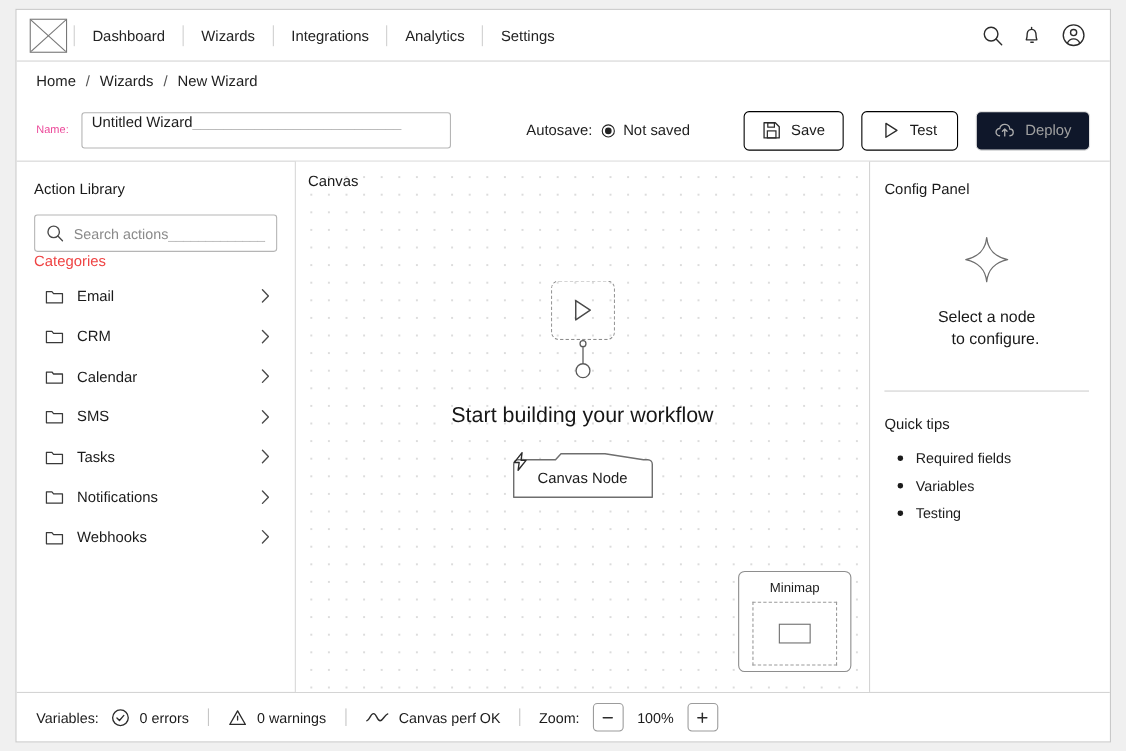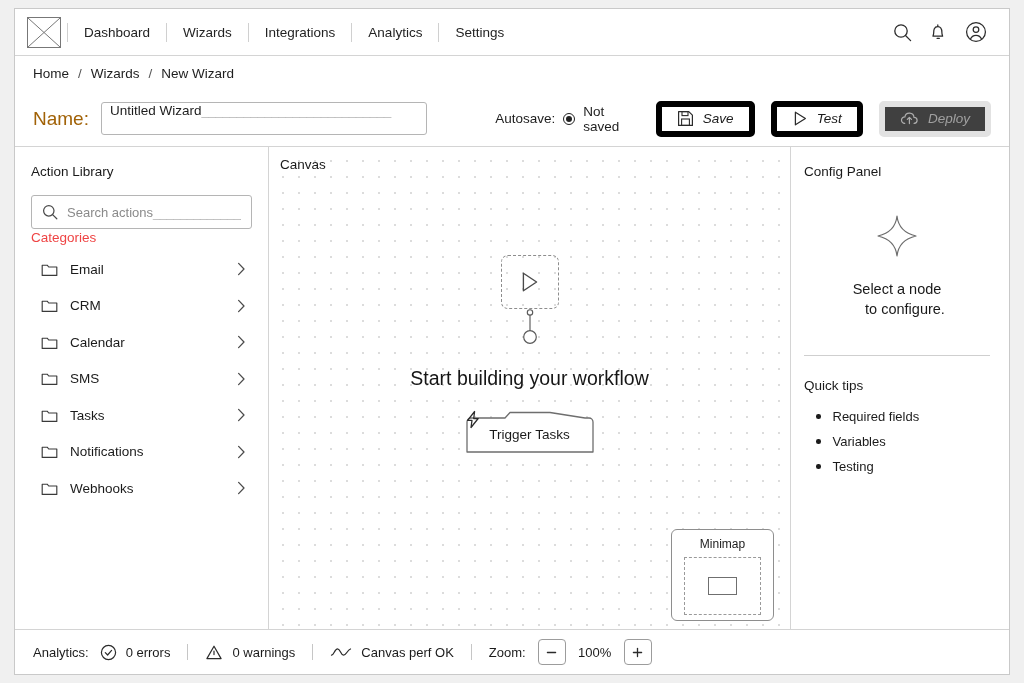--- a/index.html
+++ b/index.html
@@ -56,21 +56,21 @@
   .crumb { cursor: pointer; }
   .crumb-sep { margin: 0 9px; color: #555; }
 
   
   .namerow {
     height: 56px; flex: 0 0 56px;
     display: flex; align-items: center;
     padding: 0 18px 0 18px;
     border-bottom: 1px solid #d4d4d4;
   }
-  .name-label { font-size: 19px; color: #a16207; margin-right: 12px; }
+  .name-label { font-size: 10px; color: #ec4899; margin-right: 12px; }
   .name-input {
     width: 336px; height: 33px;
     border: 1px solid #b5b5b5; border-radius: 3px;
     background: #fff;
     display: flex; align-items: flex-start;
     padding: 0 8px;
     font-size: 13.5px; color: #1c1c1c;
     overflow: hidden; white-space: nowrap;
     cursor: text;
   }
@@ -84,30 +84,30 @@
     width: 12px; height: 12px; border-radius: 50%;
     border: 1.5px solid #222; position: relative; flex: none;
   }
   .radio::after {
     content: ""; position: absolute; inset: 2px;
     border-radius: 50%; background: #222;
   }
   .act-spacer { flex: 1; }
   .btn {
     height: 36px; min-width: 88px;
-    border: 6px solid #000000; border-radius: 5px;
+    border: 1px solid #000000; border-radius: 5px;
     background: #fff;
     display: flex; align-items: center; justify-content: center;
     gap: 9px; padding: 0 16px;
     font-size: 13.5px; color: #1b1b1b;
-    margin-left: 16px; cursor: pointer; font-style: italic;
+    margin-left: 16px; cursor: pointer;
   }
   .btn svg { display: block; flex: none; }
   .btn.disabled {
-    background: #404040; border-color: #e2e2e2; color: #a0a0a0;
+    background: #0f172a; border-color: #e2e2e2; color: #a0a0a0;
     cursor: default;
   }
 
   
   .body { flex: 1; display: flex; min-height: 0; }
 
   
   .sidebar {
     width: 254px; flex: 0 0 254px;
     border-right: 1px solid #d4d4d4;
@@ -173,21 +173,21 @@
   }
   .trigger-wrap { margin-top: 20px; position: relative; width: 130px; height: 44px; }
   .trigger-wrap svg { position: absolute; inset: 0; }
   .trigger-label {
     position: absolute; inset: 0;
     display: flex; align-items: center; justify-content: center;
     gap: 11px; padding-top: 4px;
     font-size: 13.5px; color: #1b1b1b;
   }
   .minimap {
-    position: absolute; right: 16px; bottom: 8px;
+    position: absolute; right: 16px; bottom: 18px;
     width: 103px; height: 92px;
     border: 1px solid #8e8e8e; border-radius: 6px;
     background: #fff;
     display: flex; flex-direction: column; align-items: center;
     padding-top: 7px;
   }
   .minimap-title { font-size: 12px; color: #1b1b1b; }
   .minimap-view {
     margin-top: 6px;
     width: 77px; height: 58px;
@@ -428,21 +428,21 @@
         <div class="es-title">Start building your workflow</div>
 
         <div class="trigger-wrap">
           <svg width="130" height="44" viewBox="0 0 130 44" fill="none">
             <path d="M2 42V12a4 4 0 014-4h34l5-5.5h40L120 8h4a4 4 0 014 4v30a0 0 0 010 0H2z" transform="translate(0,0)" fill="#fff" stroke="#6e6e6e" stroke-width="1.3" stroke-linejoin="round"></path>
           </svg>
           <div class="trigger-label">
             <svg width="16" height="19" viewBox="0 0 16 19" fill="none">
               <path d="M9.6 1.5L2.6 10.4h4.4l-1 7.1 7.2-9h-4.5z" stroke="#2b2b2b" stroke-width="1.25" stroke-linejoin="round"></path>
             </svg>
-            <span>Trigger Tasks</span>
+            <span>Canvas Node</span>
           </div>
         </div>
       </div>
 
       <div class="minimap">
         <div class="minimap-title">Minimap</div>
         <div class="minimap-view">
           <div class="minimap-vp"></div>
         </div>
       </div>
@@ -464,21 +464,21 @@
       <div class="tips-head">Quick tips</div>
       <ul class="tips">
         <li>Required fields</li>
         <li>Variables</li>
         <li>Testing</li>
       </ul>
     </div>
   </div>
 
   <div class="statusbar">
-    <span>Analytics:</span>
+    <span>Variables:</span>
     <div class="st-group" style="margin-left:11px">
       <svg width="17" height="17" viewBox="0 0 17 17" fill="none">
         <circle cx="8.5" cy="8.5" r="7.1" stroke="#2b2b2b" stroke-width="1.2"></circle>
         <path d="M5.3 8.7l2.3 2.3 4-4.6" stroke="#2b2b2b" stroke-width="1.2" stroke-linecap="round" stroke-linejoin="round"></path>
       </svg>
       <span>0 errors</span>
     </div>
     <div class="st-sep"></div>
     <div class="st-group">
       <svg width="18" height="17" viewBox="0 0 18 17" fill="none">

